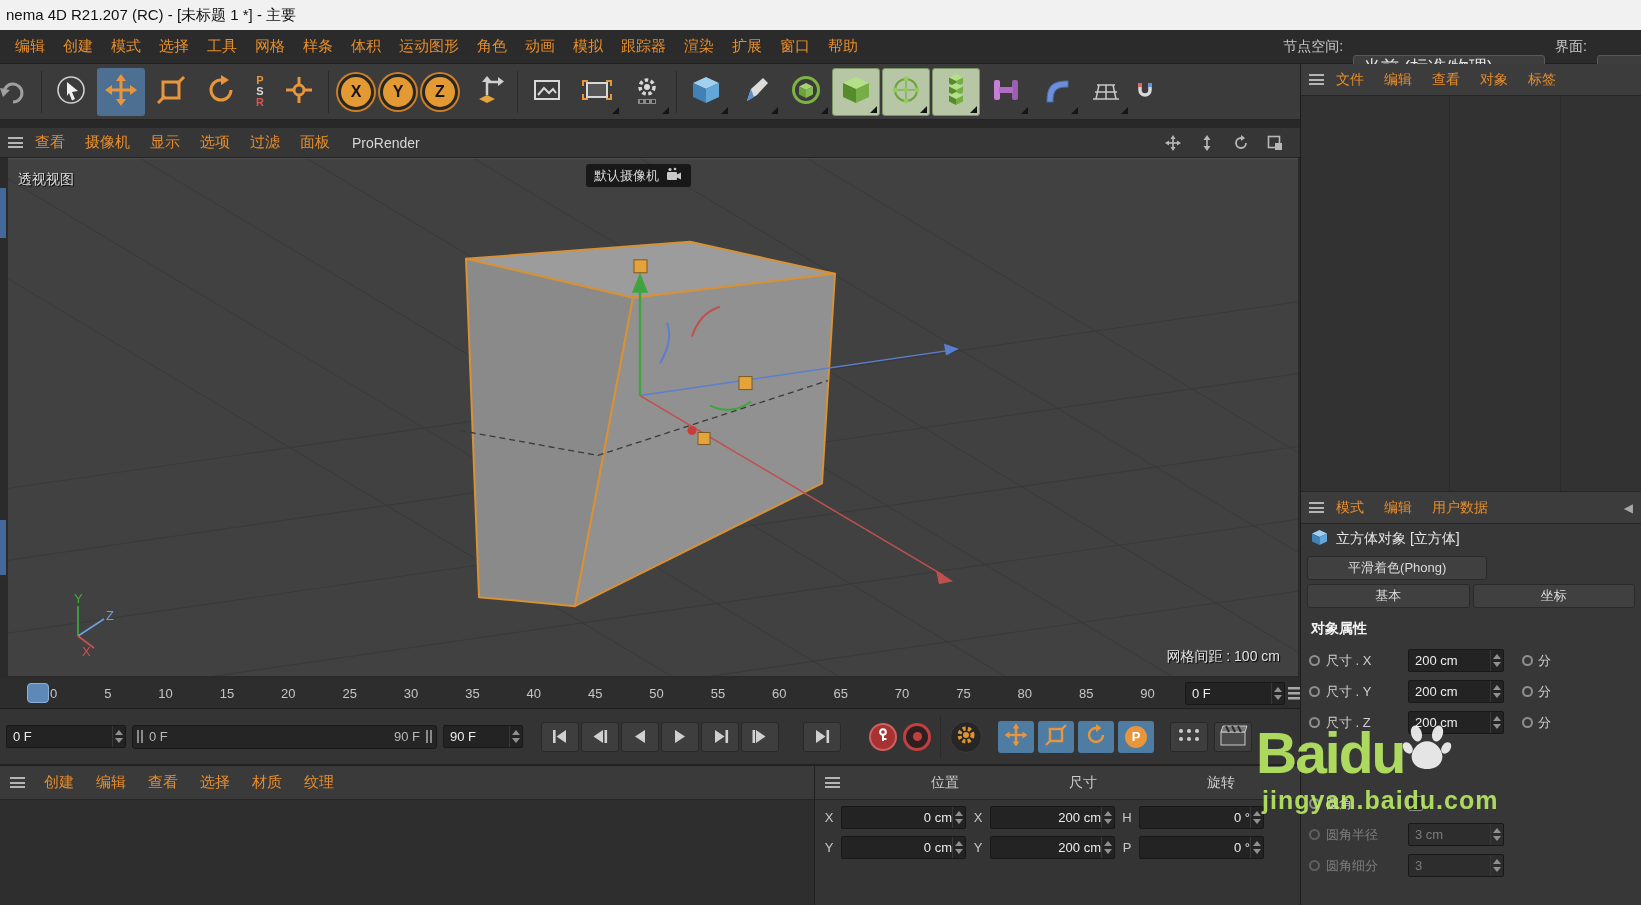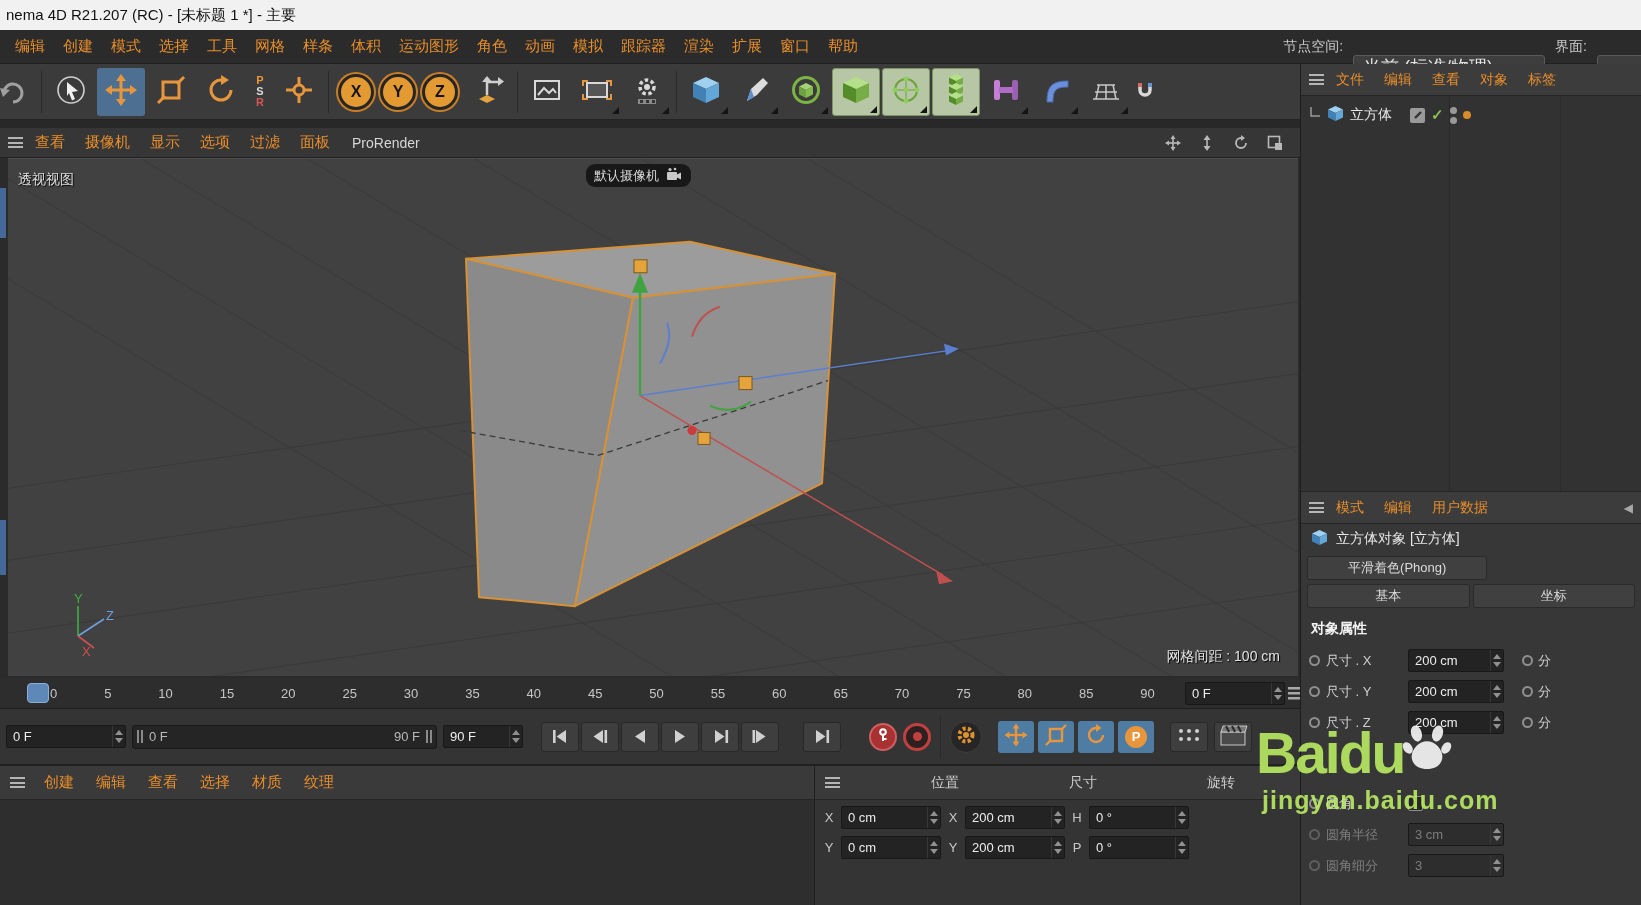--- a/index.html
+++ b/index.html
@@ -46,21 +46,21 @@
   .vp-item{color:#e78d2b;font-size:15px;padding:0 10px;}
   .vp-prorender{color:#d6d6d6;font-size:14px;padding:0 10px;}
   .vp-nav{margin-left:auto;display:flex;gap:16px;margin-right:8px;align-items:center;}
   .vp-nav .navic{display:flex;align-items:center;justify-content:center;width:18px;height:18px;}
   
   .viewport{height:520px;position:relative;background:#2b2b2b;}
   .vp-canvas{position:absolute;left:8px;top:0;right:2px;bottom:2px;background:#414141;border-top:1px solid #4d4d4d;overflow:hidden;}
   .scene{position:absolute;left:0;top:0;width:100%;height:100%;}
   .strip-mark{position:absolute;left:0;width:6px;background:#44689a;}
   .vp-label{position:absolute;left:10px;top:12px;color:#dcdcdc;font-size:14px;text-shadow:1px 1px 1px #000;}
-  .cam-badge{position:absolute;left:578px;top:5px;height:23px;background:rgba(18,18,18,.85);border-radius:9px;
+  .cam-badge{position:absolute;left:578px;top:5px;height:23px;background:rgba(18,18,18,.85);border-radius:3px;
              color:#d8d8d8;font-size:13px;display:flex;align-items:center;gap:6px;padding:0 8px;}
   .grid-info{position:absolute;right:18px;bottom:10px;color:#e4e4e4;font-size:14px;text-shadow:1px 1px 1px #000;}
   .axis-triad{position:absolute;left:46px;bottom:14px;}
   
   .timeline{height:31px;background:#2d2d2d;position:relative;border-bottom:1px solid #1e1e1e;}
   .ticks{position:absolute;left:50px;width:1105px;top:0;height:100%;display:flex;justify-content:space-between;
          align-items:center;color:#c6c6c6;font-size:13px;}
   .scrubber{position:absolute;left:27px;top:5px;width:22px;height:20px;background:#5d88b8;border:1px solid #8ab0d8;border-radius:4px;}
   .tl-field{position:absolute;left:1185px;top:4px;width:100px;}
   .tl-icon{position:absolute;left:1288px;top:8px;}
@@ -106,21 +106,21 @@
   .panel-head{height:34px;background:#3a3a3a;display:flex;align-items:center;padding:0 10px;gap:8px;border-bottom:1px solid #262626;}
   .mat-items{display:flex;}
   .mat-items .menu-item{font-size:15px;padding:0 11px;}
   .mat-body{flex:1;background:#2e2e2e;}
   .coord-panel{flex:1;background:#343434;display:flex;flex-direction:column;}
   .coord-headers{display:flex;flex:1;padding-left:28px;}
   .coord-headers span{flex:1;text-align:center;color:#cccccc;font-size:14px;}
   .coord-body{padding:6px 8px;display:flex;flex-direction:column;gap:7px;}
   .coord-row{display:flex;align-items:center;gap:6px;}
   .coord-row .lbl{width:12px;color:#c8c8c8;font-size:13px;text-align:center;flex:none;}
-  .coord-row .numfield{width:100px;}
+  .coord-row .numfield{width:125px;justify-content:flex-end;}
   
   .sidebar{width:341px;background:#373737;border-left:1px solid #1d1d1d;display:flex;flex-direction:column;position:relative;}
   .side-menu{height:32px;background:#3c3c3c;display:flex;align-items:center;gap:2px;padding:0 8px;border-bottom:1px solid #262626;}
   .side-menu .menu-item{font-size:14px;padding:0 10px;}
   .om-tree{height:396px;background:#323232;position:relative;border-bottom:1px solid #262626;padding-top:6px;}
   .guide{position:absolute;top:0;bottom:0;width:1px;background:#2b2b2b;}
   .obj-row{height:26px;display:flex;align-items:center;padding-left:8px;gap:6px;color:#e8e8e8;font-size:14px;}
   .pencil-sq{width:15px;height:15px;background:#9a9a9a;border-radius:2px;display:flex;align-items:center;justify-content:center;margin-left:12px;}
   .check{color:#8cc152;font-weight:bold;font-size:15px;}
   .vdots{display:flex;flex-direction:column;gap:3px;}
@@ -763,42 +763,20 @@
             <span class="menu-item">文件</span>
             <span class="menu-item">编辑</span>
             <span class="menu-item">查看</span>
             <span class="menu-item">对象</span>
             <span class="menu-item">标签</span>
           </div>
       </div>
       <div class="om-tree">
         <div class="guide" style="left:148px;"></div>
         <div class="guide" style="left:259px;"></div>
-        <div class="obj-row">
-          <span><svg width="12" height="14">
-                <path d="M2,0 V9 H11" stroke="#999" fill="none" stroke-width="1.5"></path>
-              </svg></span>
-          <span><svg width="17" height="17">
-                <polygon points="8.5,1 16,4.5 8.5,8 1,4.5" fill="#9fd0f0"></polygon>
-                <polygon points="1,4.5 8.5,8 8.5,16 1,12.5" fill="#4181b5"></polygon>
-                <polygon points="16,4.5 8.5,8 8.5,16 16,12.5" fill="#63a6d8"></polygon>
-              </svg></span>
-          <span>立方体</span>
-          <span class="pencil-sq">
-              <svg width="10" height="10">
-                <line x1="2" y1="8" x2="8" y2="2" stroke="#333" stroke-width="2.4"></line>
-              </svg>
-            </span>
-          <span class="check">✓</span>
-          <span class="vdots">
-              <i class="vdot"></i>
-              <i class="vdot"></i>
-            </span>
-          <span class="odot"></span>
-        </div>
       </div>
       <div class="side-menu">
         <span class="burger"></span>
         <div style="display:flex;">
             <span class="menu-item">模式</span>
             <span class="menu-item">编辑</span>
             <span class="menu-item">用户数据</span>
           </div>
         <span class="am-back">◀</span>
       </div>

